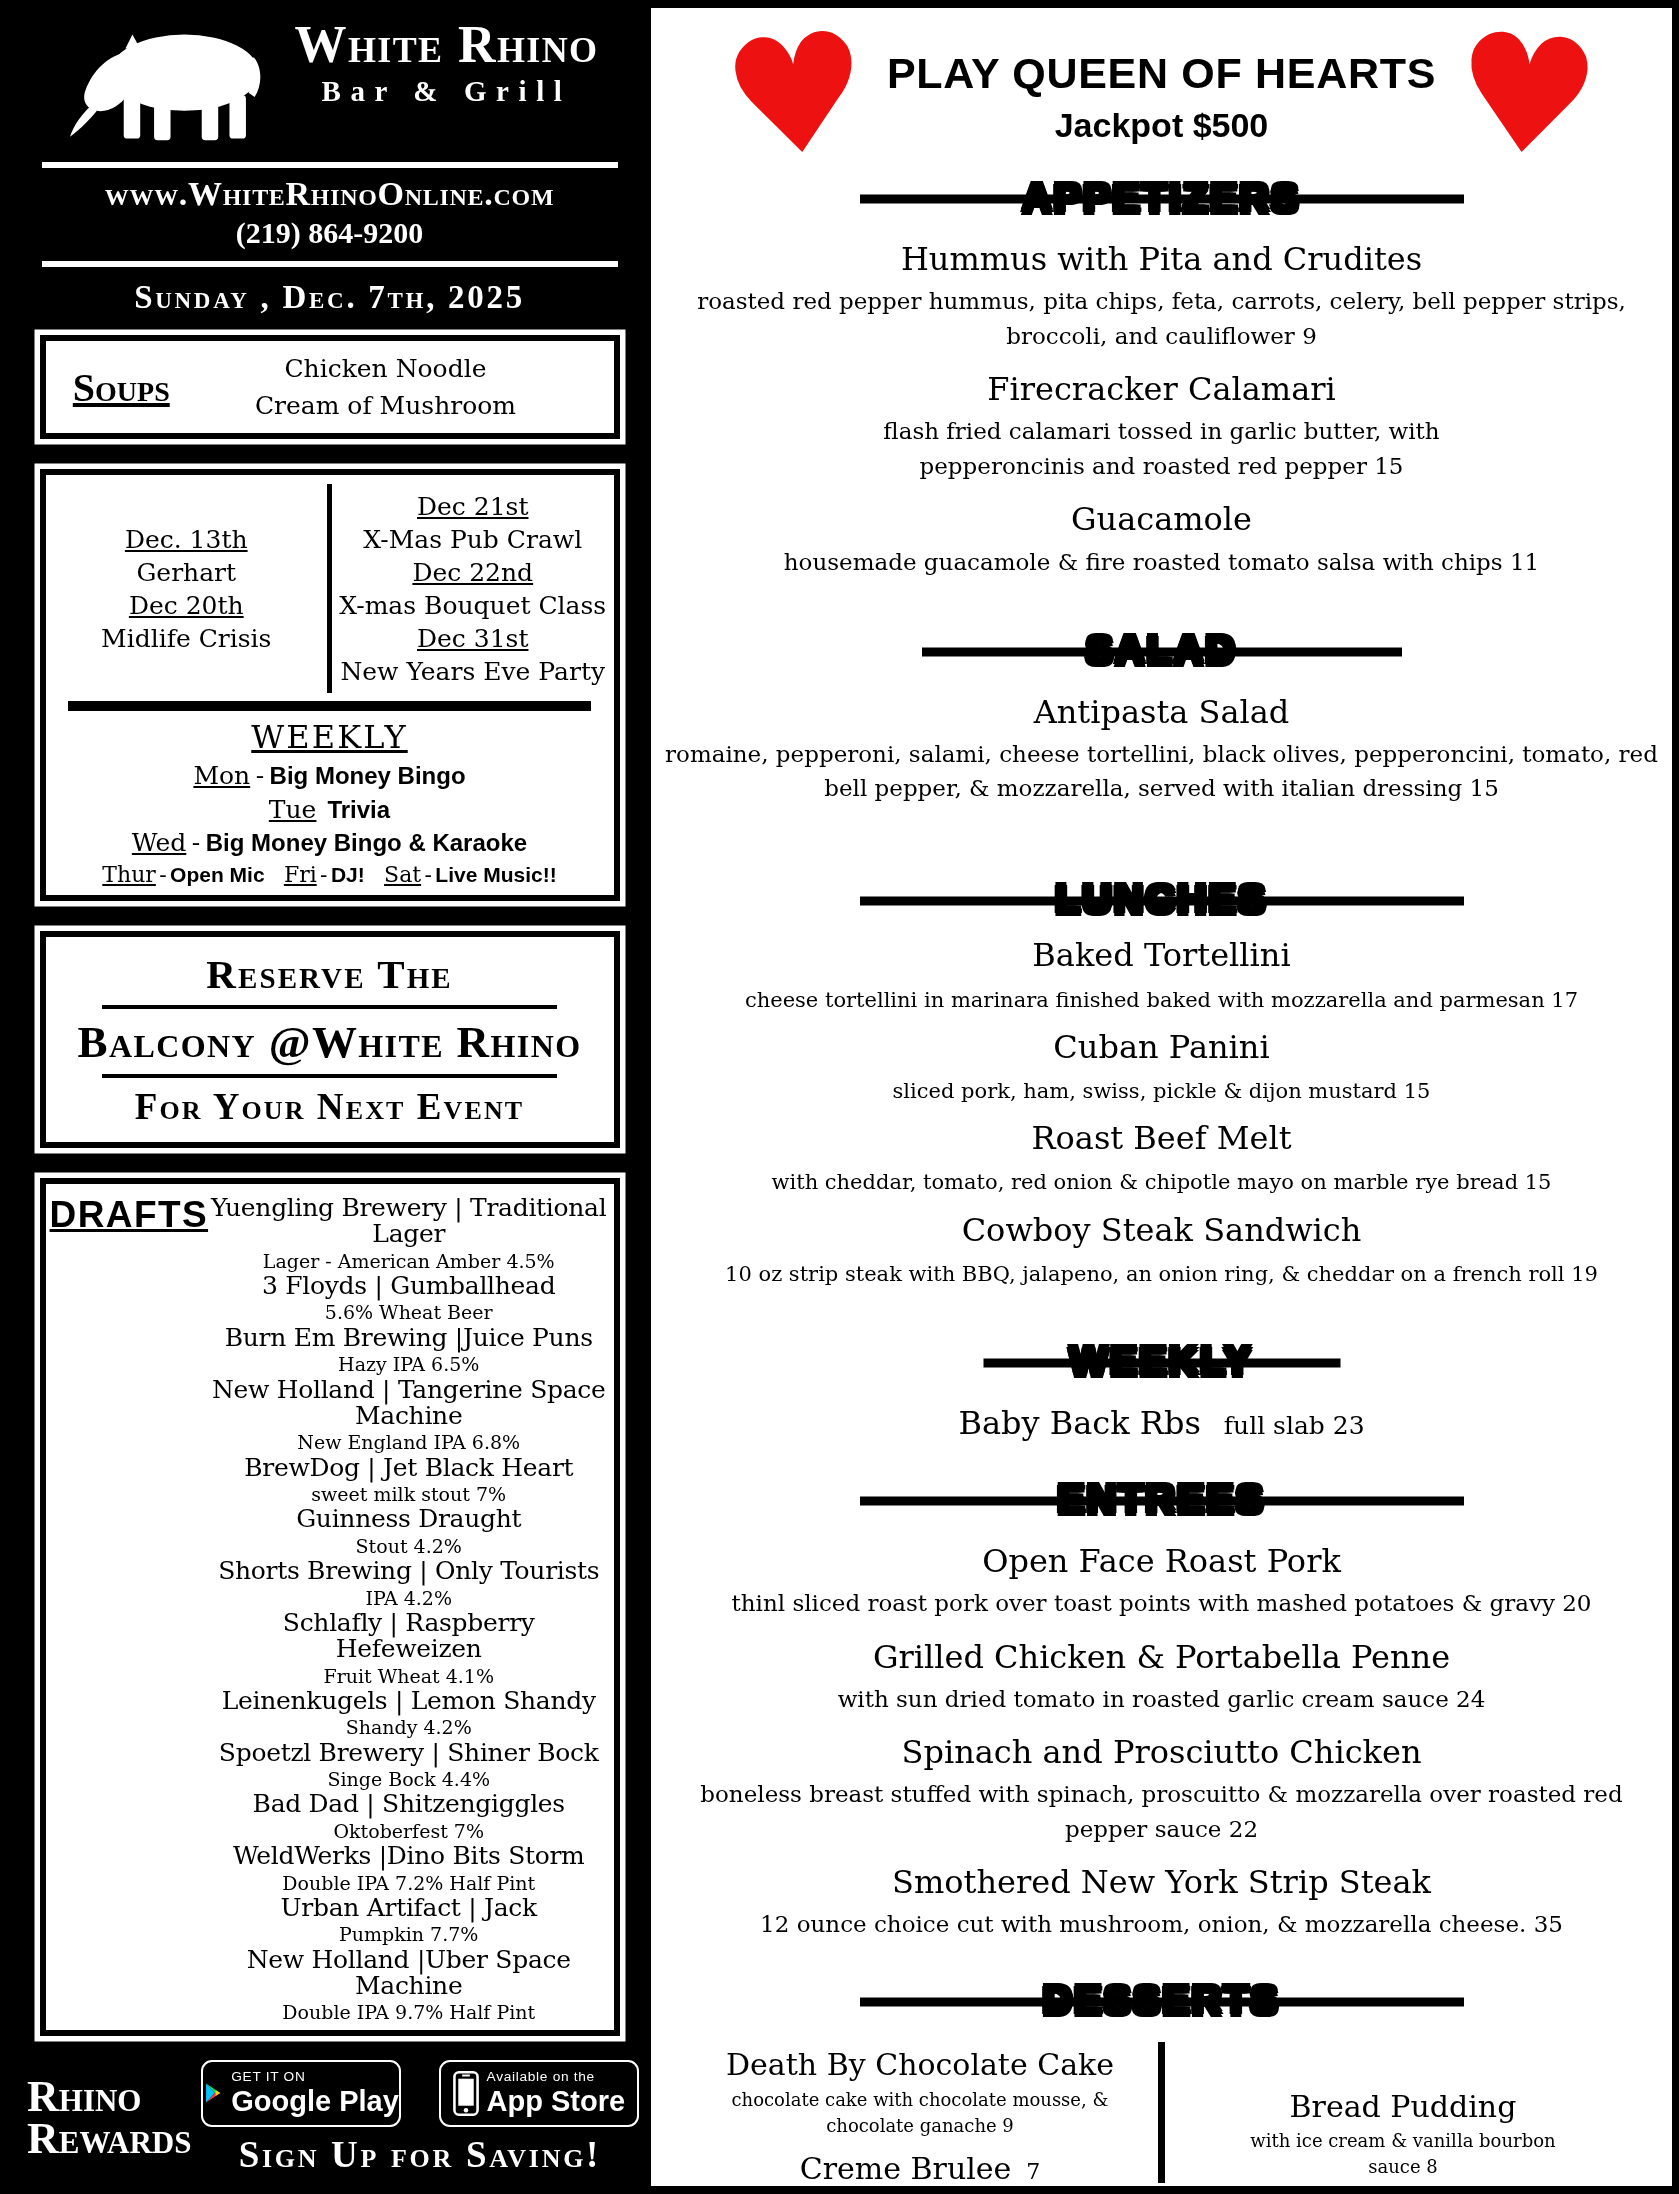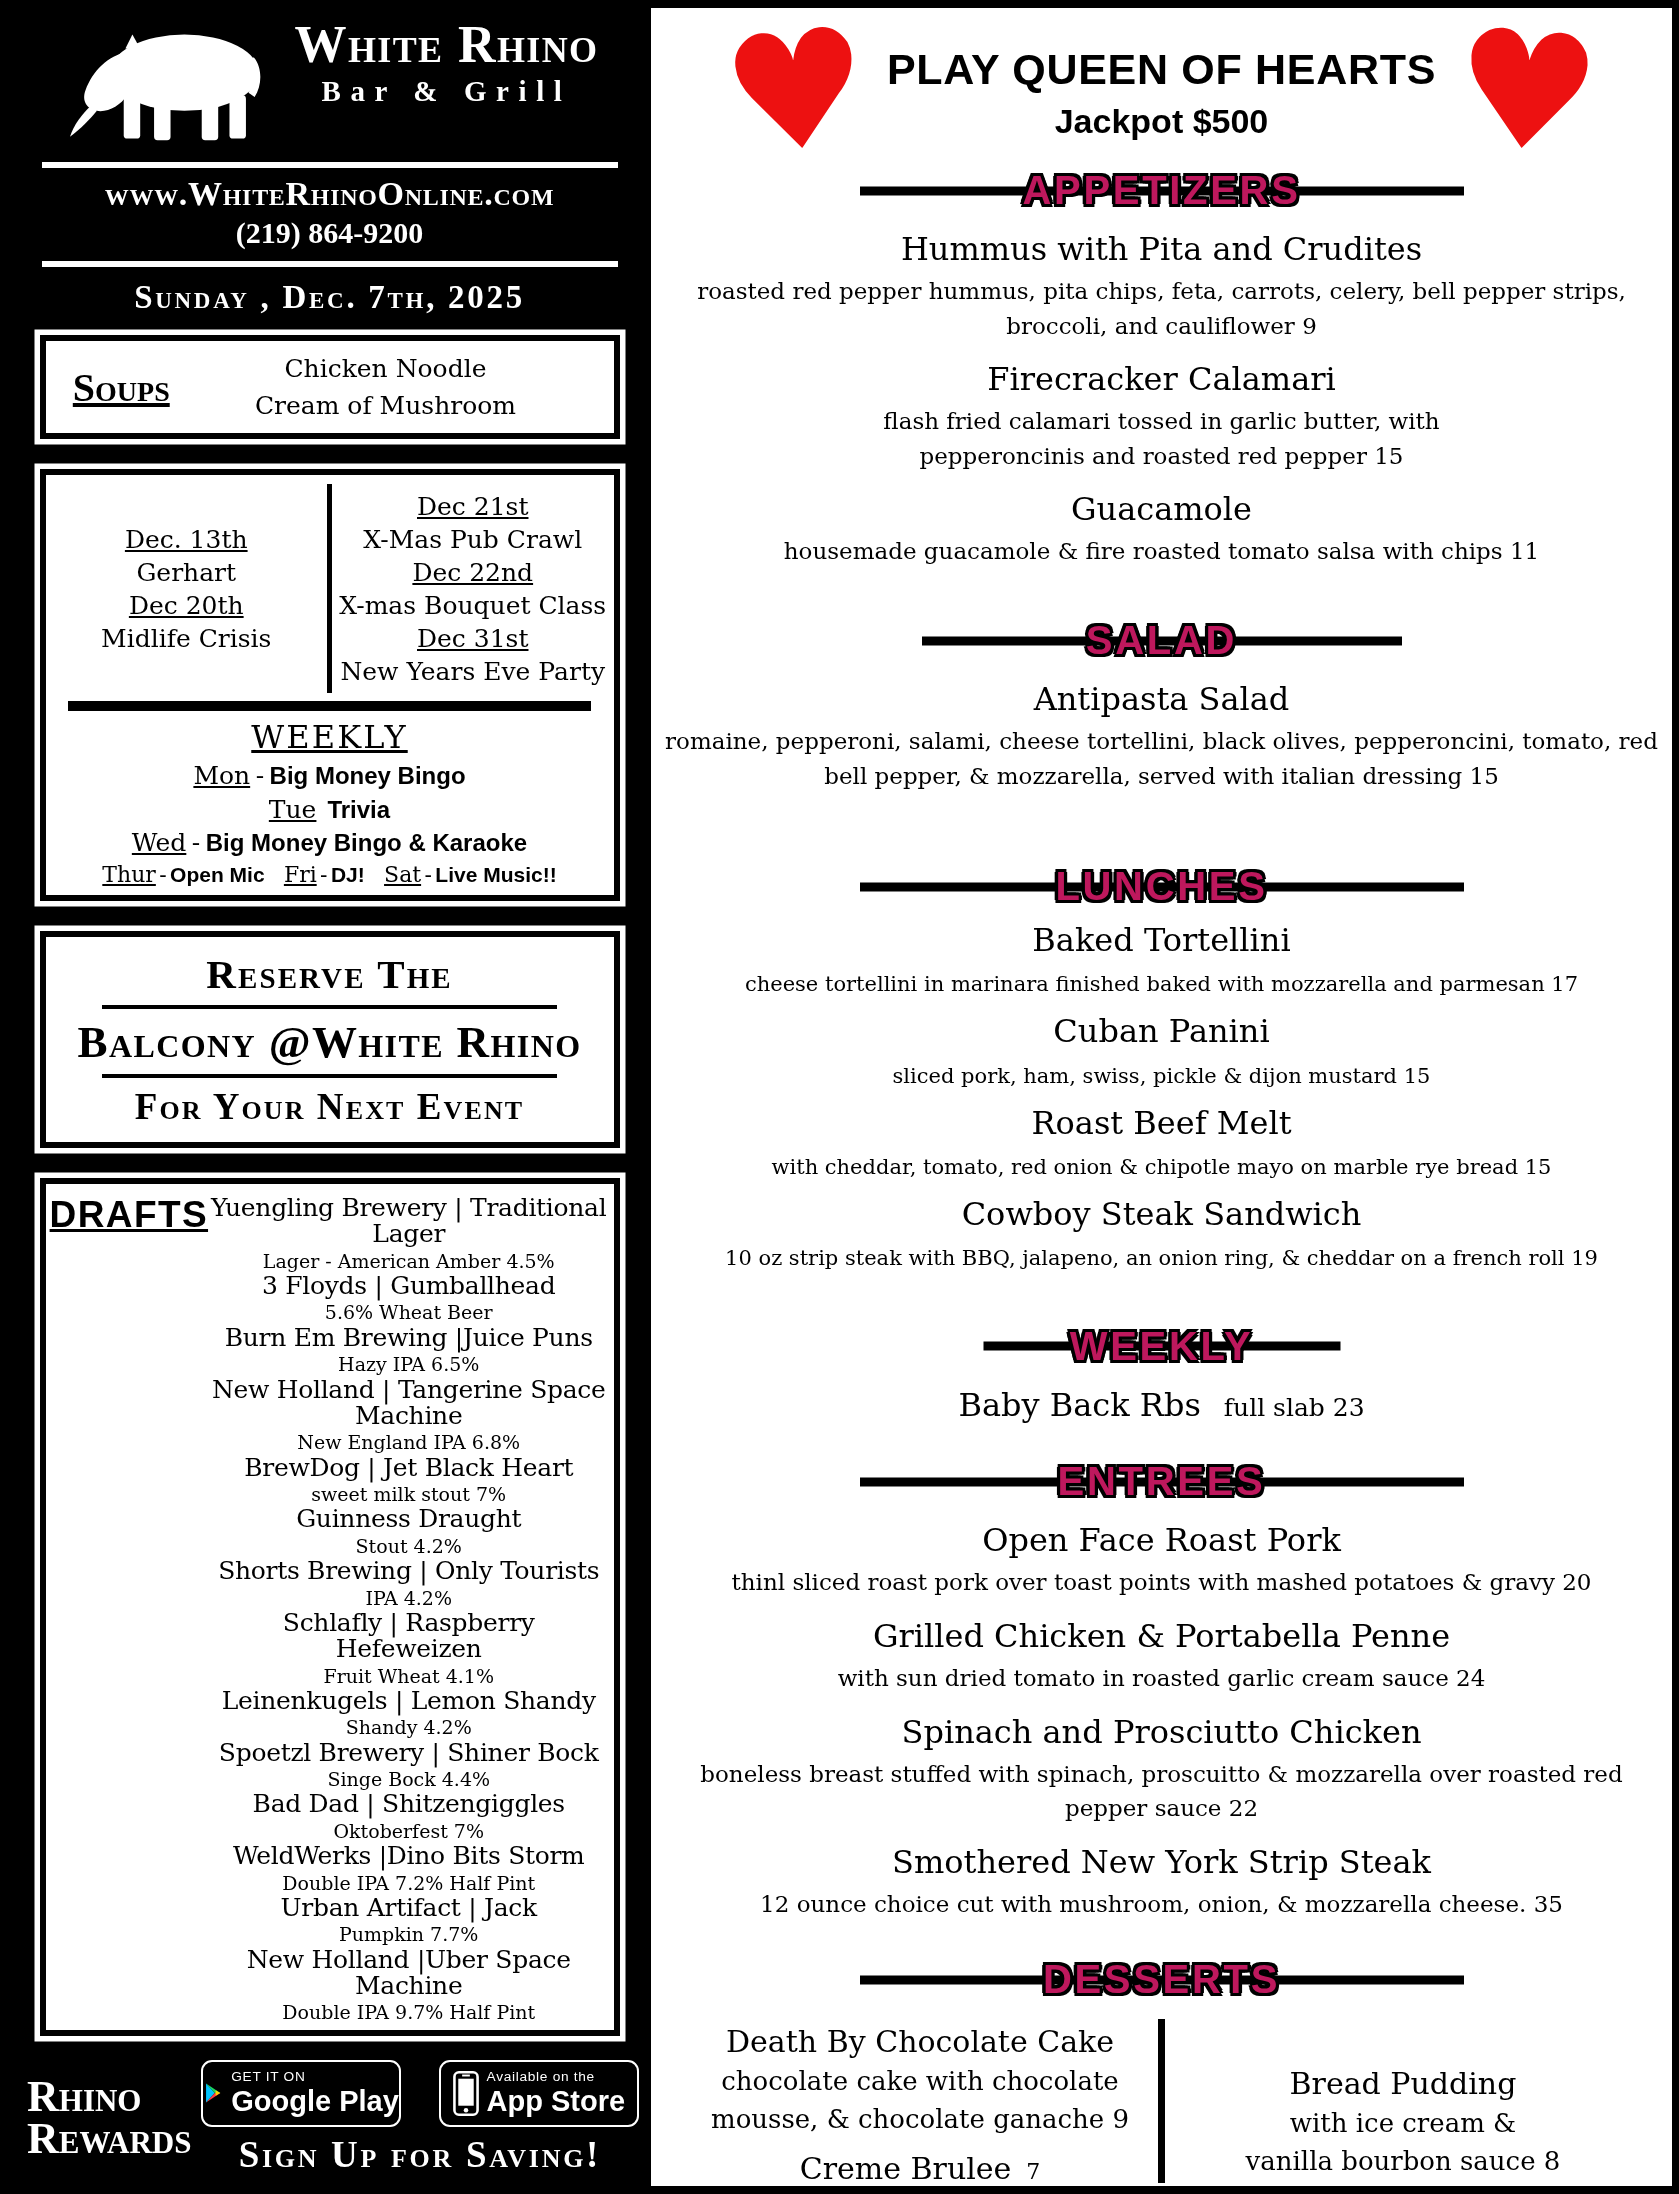--- a/index.html
+++ b/index.html
@@ -71,38 +71,38 @@
   .heart-left { transform:rotate(-6deg); }
   .heart-right { transform:rotate(5deg); }
   .promo-text { text-align:center; font-family:"Liberation Sans", sans-serif; font-weight:bold; }
   .promo1 { font-size:43px; letter-spacing:0.7px; }
   .promo2 { font-size:34px; margin-top:8.2px; }
 
   .sec { position:relative; width:100%; text-align:center; height:51px; }
   .sec .bar { position:absolute; top:50%; left:50%; transform:translate(-50%,-50%); width:604px; height:9px; background:#000; }
   .sec .bar-md { width:480px; }
   .sec .bar-sm { width:357px; }
-  .sec .t { position:relative; font-family:"Liberation Sans", sans-serif; font-weight:bold; font-size:40px; letter-spacing:2.7px; color:#be185d;
+  .sec .t { position:relative; font-family:"Liberation Sans", sans-serif; font-weight:bold; font-size:40px; letter-spacing:2.7px; color:#000000;
     text-shadow:-2.7px -2.7px 0 #000,2.7px -2.7px 0 #000,-2.7px 2.7px 0 #000,2.7px 2.7px 0 #000,-3.4px 0 0 #000,3.4px 0 0 #000,0 -3.4px 0 #000,0 3.4px 0 #000;text-align:center; }
   .gap-sm { margin-top:11px; } .gap-md { margin-top:36px; } .gap-lg { margin-top:49px; } .gap-xl { margin-top:71px; }
 
   .mi { text-align:center; }
   .mi-name { font-size:32px; margin-top:19px; line-height:1.1; }
   .mi-desc { font-size:23px; line-height:1.5; margin:6.9px auto 0; max-width:1001px; }
   .w1000 .mi-desc { max-width:700px; }
   .w1350 .mi-desc { max-width:933px; }
   .lunch .mi-desc { font-size:21px; margin-top:11px; }
   .lunch .mi-name { margin-top:13.7px; }
   .baby-note { font-size:25px; margin-left:23px; }
 
   .des { display:flex; width:94%; margin-top:9.6px; align-items:stretch; }
   .des-col { flex:1; text-align:center; }
   .des-div { width:6.2px; background:#000; margin:6.9px 0 2.7px; flex:none; }
   .des-name { font-size:30px; margin-top:12.3px; }
-  .des-desc { font-size:26px; line-height:1.45; margin:4.1px auto 0; }
+  .des-desc { font-size:18px; line-height:1.45; margin:4.1px auto 0; }
   .des-desc-r { max-width:322px; }
   .des-price { font-size:22px; margin-left:15px; }
   .des-col-right .des-name:first-child { margin-top:54px; }
 </style>
 </head>
 <body>
 
 <div class="page">
 
   <aside class="left">

